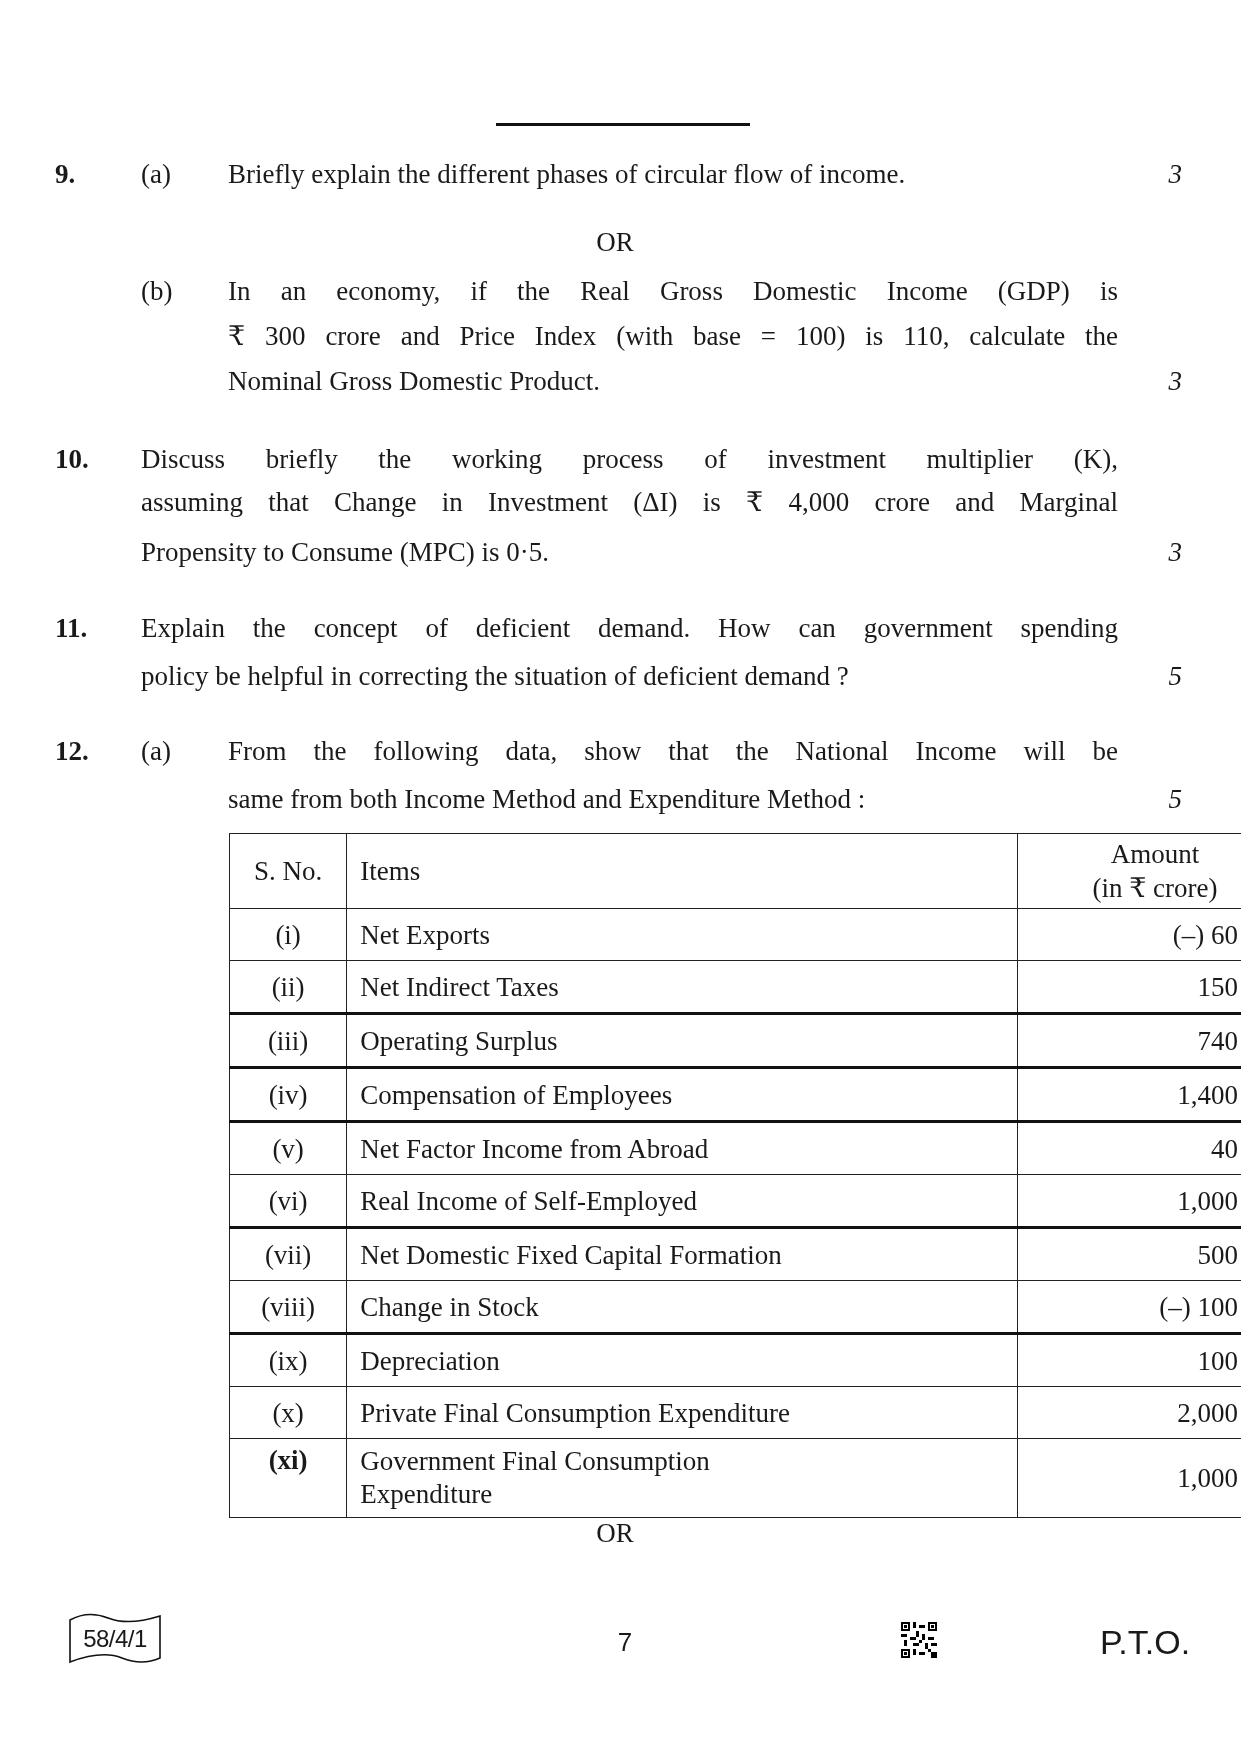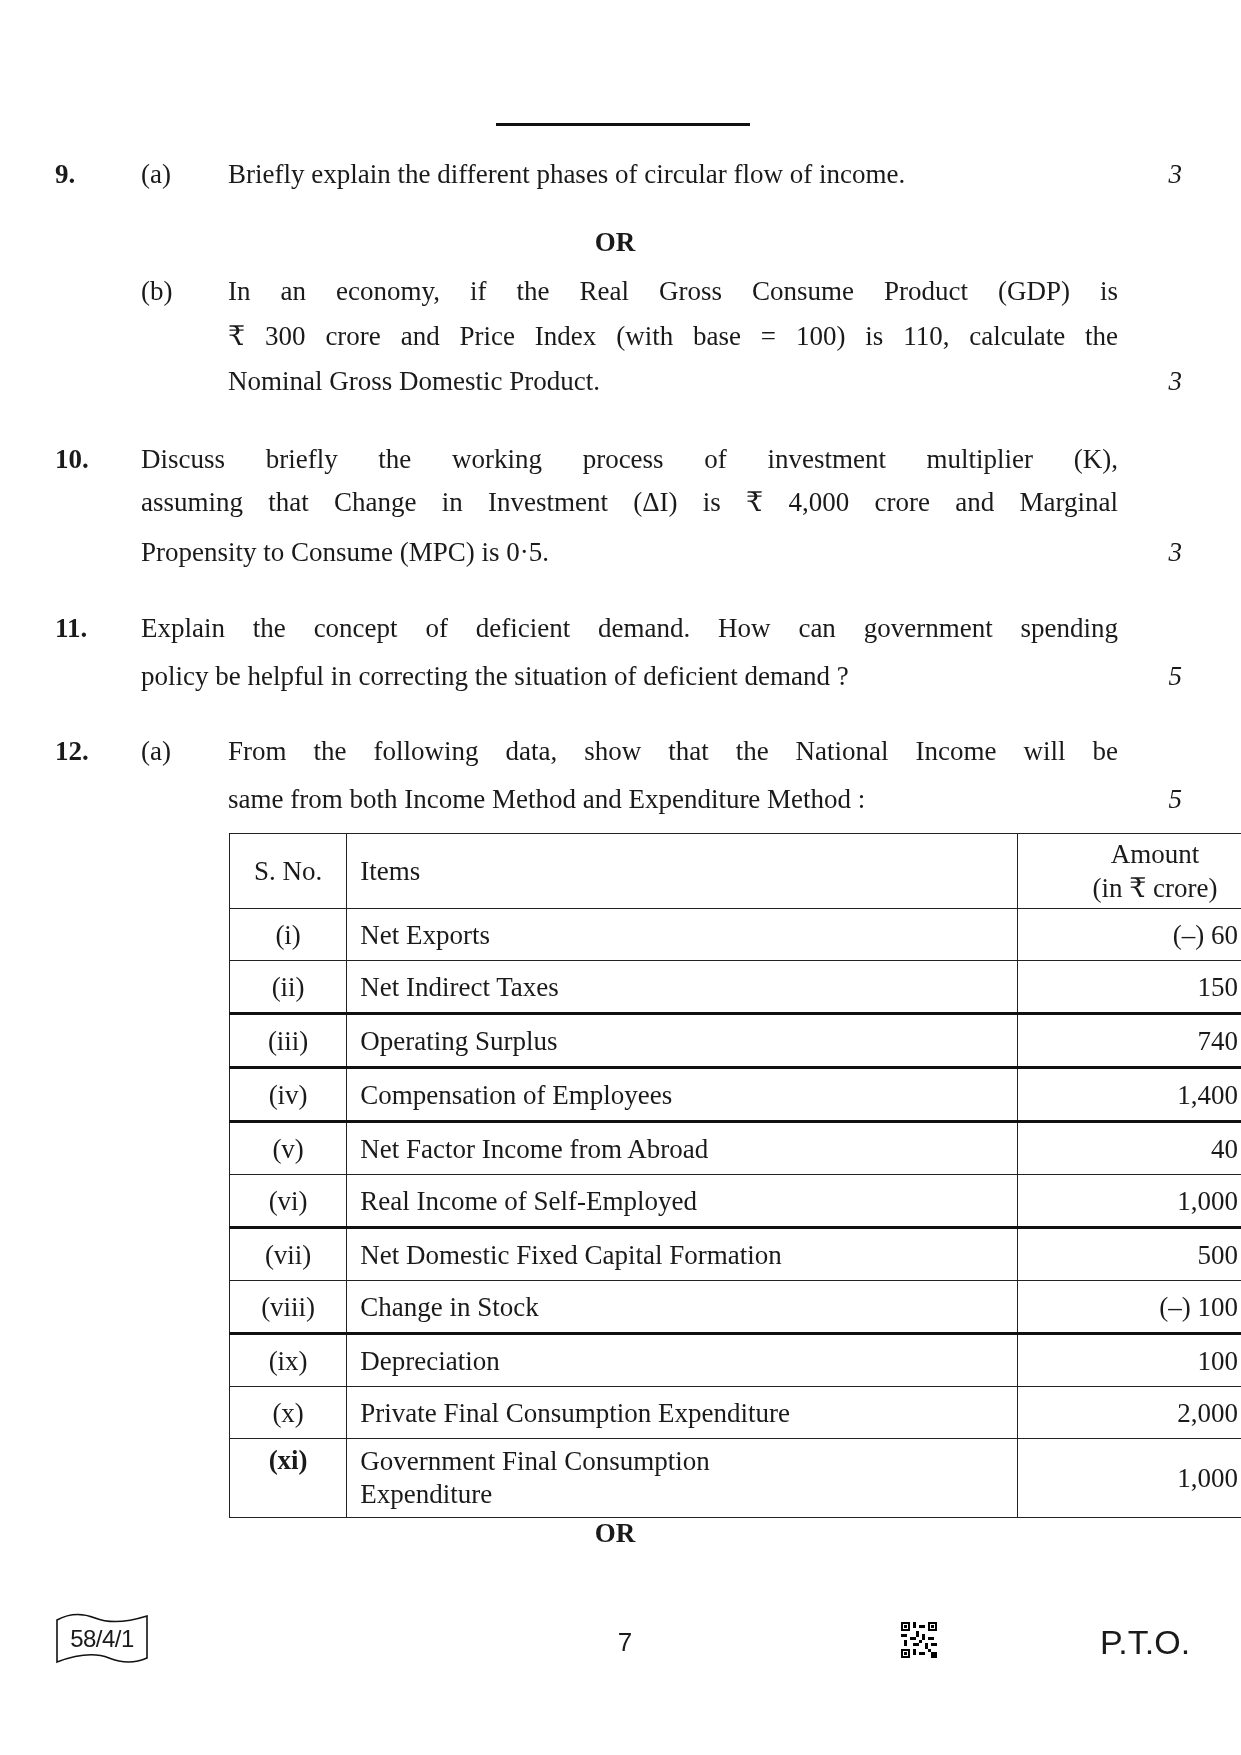--- a/index.html
+++ b/index.html
@@ -54,21 +54,21 @@
       font-family: "Liberation Serif", "DejaVu Serif", serif;
       font-style: italic;
       font-size: 27px;
       line-height: 32px;
       width: 40px;
       text-align: right;
     }
     .or {
       position: absolute;
       font-family: "Liberation Serif", "DejaVu Serif", serif;
-      font-weight: bold;
+      font-weight: normal;
       font-size: 27px;
       line-height: 32px;
       width: 100px;
       text-align: center;
     }
     .justify {
       position: absolute;
       font-family: "Liberation Serif", "DejaVu Serif", serif;
       font-size: 27px;
       line-height: 32px;
@@ -99,21 +99,21 @@
     .data-table thead .c-amt { text-align: center; padding-right: 0; }
     .data-table tbody td { height: 51px; line-height: 30px; }
     .data-table tbody tr.tall td { height: 72px; }
     .data-table tbody tr.tall .c-sno { vertical-align: top; padding-top: 6px; font-weight: bold; }
     .data-table tbody tr.tall .c-item { line-height: 33px; }
     .data-table tr.thick-top td { border-top: 3px solid #111; }
 
     
     .footer-code {
       position: absolute;
-      left: 55px;
+      left: 68px;
       top: 1612px;
       width: 94px;
       height: 54px;
     }
     .footer-code svg { position: absolute; left: 0; top: 0; }
     .footer-code span {
       position: absolute;
       left: 0; top: 13px;
       width: 94px;
       text-align: center;
@@ -157,21 +157,21 @@
 
   <div>
     <div class="qnum" style="left:55px; top:158px;">9.</div>
     <div class="sub" style="left:141px; top:158px;">(a)</div>
     <div class="text" style="left:228px; top:158px;">Briefly explain the different phases of circular flow of income.</div>
     <div class="marks" style="left:1142px; top:158px;">3</div>
 
     <div class="or" style="left:565px; top:226px;">OR</div>
 
     <div class="sub" style="left:141px; top:275px;">(b)</div>
-    <div class="justify" style="left:228px; top:275px; width:890px;">In an economy, if the Real Gross Consume Product (GDP) is</div>
+    <div class="justify" style="left:228px; top:275px; width:890px;">In an economy, if the Real Gross Domestic Income (GDP) is</div>
     <div class="justify" style="left:228px; top:320px; width:890px;">₹ 300 crore and Price Index (with base = 100) is 110, calculate the</div>
     <div class="text" style="left:228px; top:365px;">Nominal Gross Domestic Product.</div>
     <div class="marks" style="left:1142px; top:365px;">3</div>
   </div>
 
   <div>
     <div class="qnum" style="left:55px; top:443px;">10.</div>
     <div class="justify" style="left:141px; top:443px; width:977px;">Discuss briefly the working process of investment multiplier (K),</div>
     <div class="justify" style="left:141px; top:486px; width:977px;">assuming that Change in Investment (ΔI) is ₹ 4,000 crore and Marginal</div>
     <div class="text" style="left:141px; top:536px;">Propensity to Consume (MPC) is 0·5.</div>

